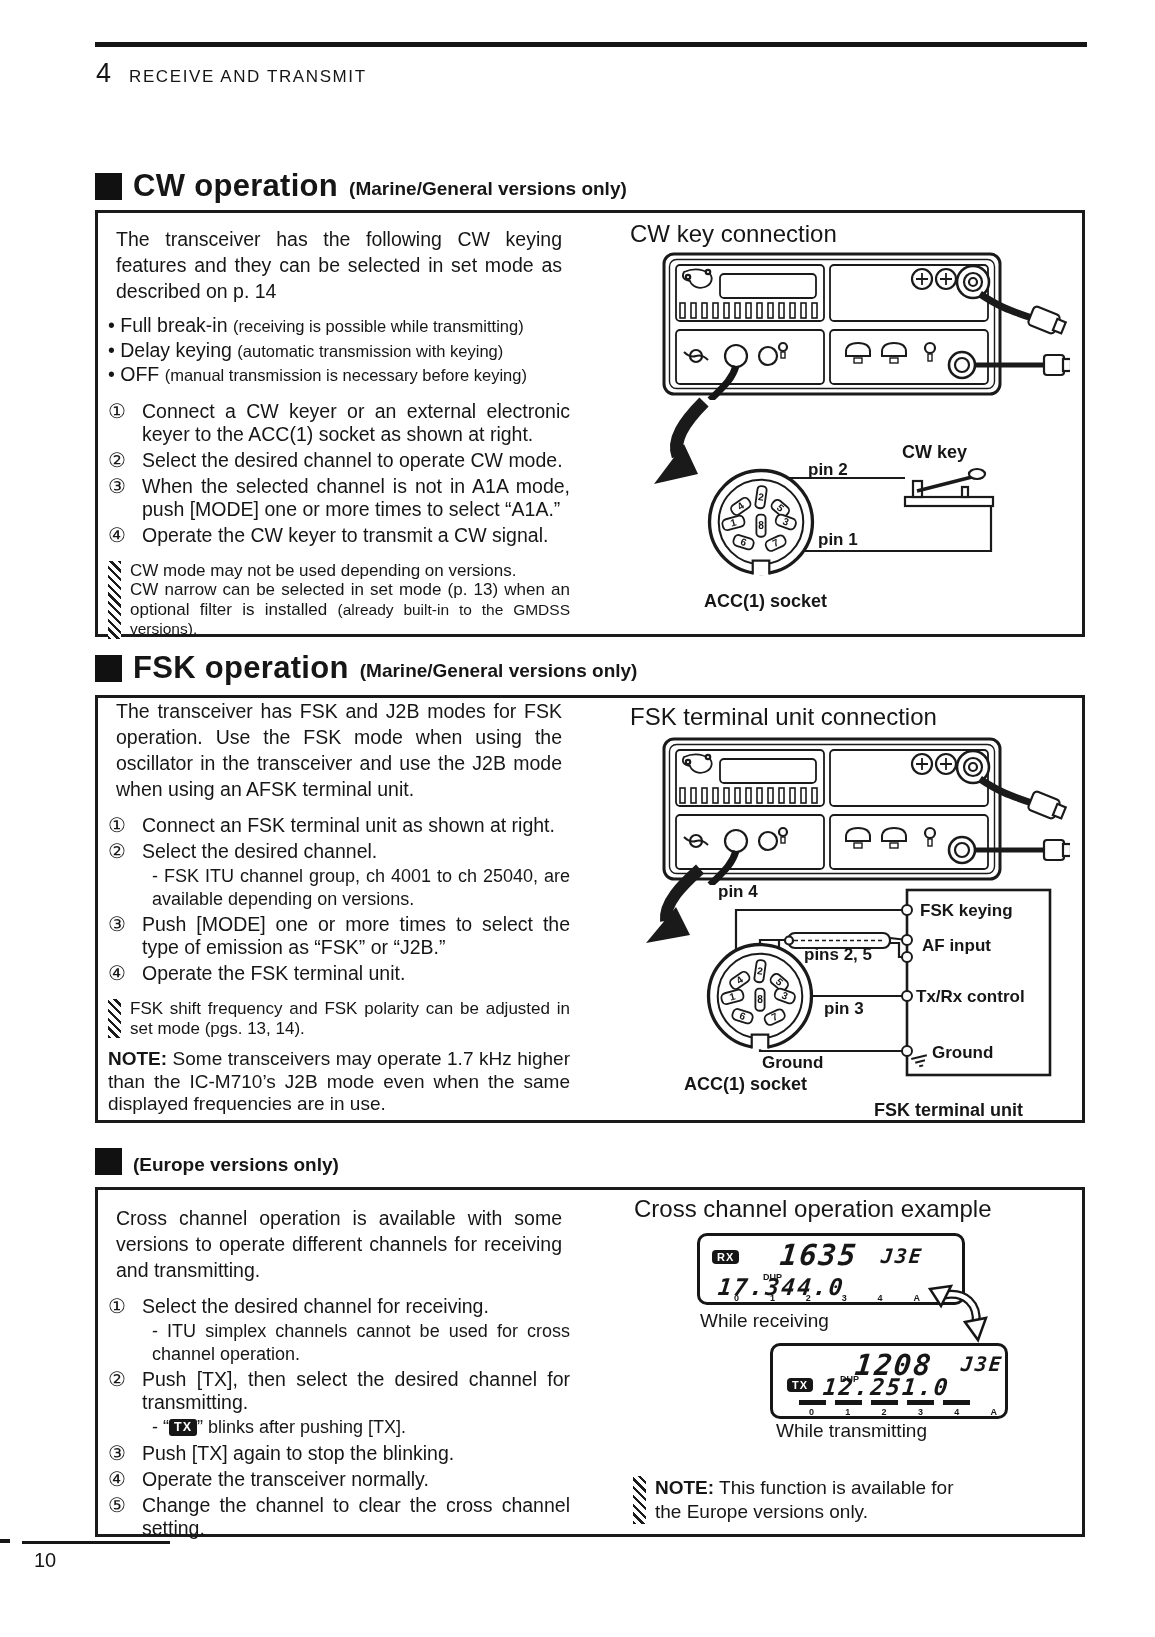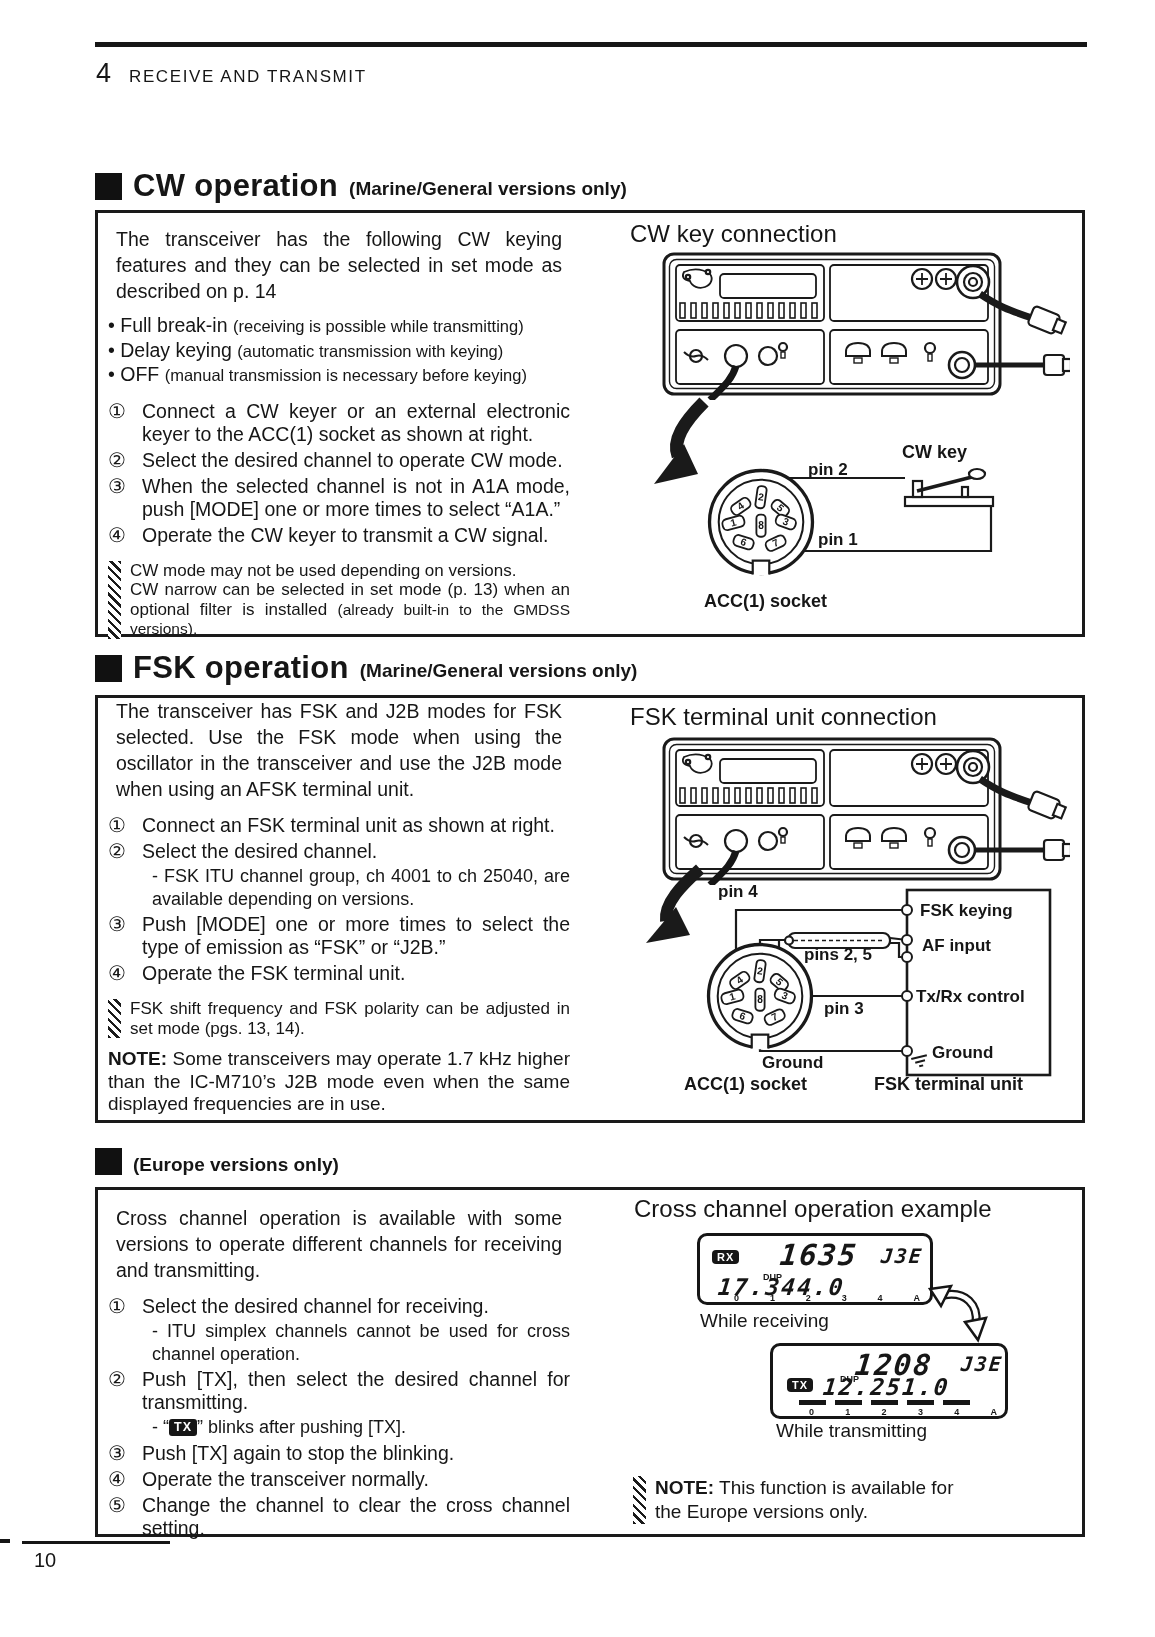--- a/index.html
+++ b/index.html
@@ -251,21 +251,21 @@
 <div class="dcap" style="left:704px;top:591px">ACC(1) socket</div>
 
 <div class="sechead" style="left:95px;top:650px">
   <span class="sq"></span>
   <span class="h">FSK operation</span>
   <span class="qual">(Marine/General versions only)</span>
 </div>
 <div class="box" style="left:95px;top:695px;width:990px;height:428px"></div>
 
 <div class="leftcol" style="left:108px;top:690px;width:462px">
-  <p>The transceiver has FSK and J2B modes for FSK selected.  Use the FSK mode when using the oscillator in the transceiver and use the J2B mode when using an AFSK terminal unit.</p>
+  <p>The transceiver has FSK and J2B modes for FSK operation.  Use the FSK mode when using the oscillator in the transceiver and use the J2B mode when using an AFSK terminal unit.</p>
   <div class="steps">
     <div class="step">
         <span class="stepnum">①</span>
         <span class="steptext">Connect an FSK terminal unit as shown at right.</span>
       </div>
     <div class="step">
         <span class="stepnum">②</span>
       <div class="steptext">
         <div>Select the desired channel.</div>
         <div class="substep">- FSK ITU channel group, ch 4001 to ch 25040, are available depending on versions.</div>
@@ -324,21 +324,21 @@
 </svg>
 <div class="dlabel" style="left:718px;top:882px">pin 4</div>
 <div class="dlabel" style="left:804px;top:945px">pins 2, 5</div>
 <div class="dlabel" style="left:824px;top:999px">pin 3</div>
 <div class="dlabel" style="left:762px;top:1053px">Ground</div>
 <div class="dlabel" style="left:920px;top:901px">FSK keying</div>
 <div class="dlabel" style="left:922px;top:936px">AF input</div>
 <div class="dlabel" style="left:916px;top:987px">Tx/Rx control</div>
 <div class="dlabel" style="left:932px;top:1043px">Ground</div>
 <div class="dcap" style="left:684px;top:1074px">ACC(1) socket</div>
-<div class="dcap" style="left:874px;top:1074px">FSK terminal unit</div>
+<div class="dcap" style="left:874px;top:1100px">FSK terminal unit</div>
 
 <div class="sechead" style="left:95px;top:1148px">
   <span class="sq"></span>
   <span class="qual">(Europe versions only)</span>
 </div>
 <div class="box" style="left:95px;top:1187px;width:990px;height:350px"></div>
 
 <div class="leftcol" style="left:108px;top:1197px;width:462px">
   <p>Cross channel operation is available with some versions to operate different channels for receiving and transmitting.</p>
   <div class="steps">
@@ -366,21 +366,21 @@
       </div>
     <div class="step">
         <span class="stepnum">⑤</span>
         <span class="steptext">Change the channel to clear the cross channel setting.</span>
       </div>
   </div>
 </div>
 
 <div class="dtitle" style="left:634px;top:1195px">Cross channel operation example</div>
 
-<div class="lcd" style="left:697px;top:1233px;width:236px;height:72px">
+<div class="lcd" style="left:697px;top:1233px;width:268px;height:72px">
   <span class="badge" style="left:12px;top:14px">RX</span>
   <span class="seg" style="left:80px;top:2px;font-size:29px">1635</span>
   <span class="seg" style="left:181px;top:8px;font-size:20px">J3E</span>
   <span class="dup" style="left:63px;top:36px">DUP</span>
   <span class="seg" style="left:18px;top:38px;font-size:23px">17.344.0</span>
   <div class="scale" style="left:34px;top:57px;width:186px">
     <span>0</span>
       <span>1</span>
       <span>2</span>
       <span>3</span>

